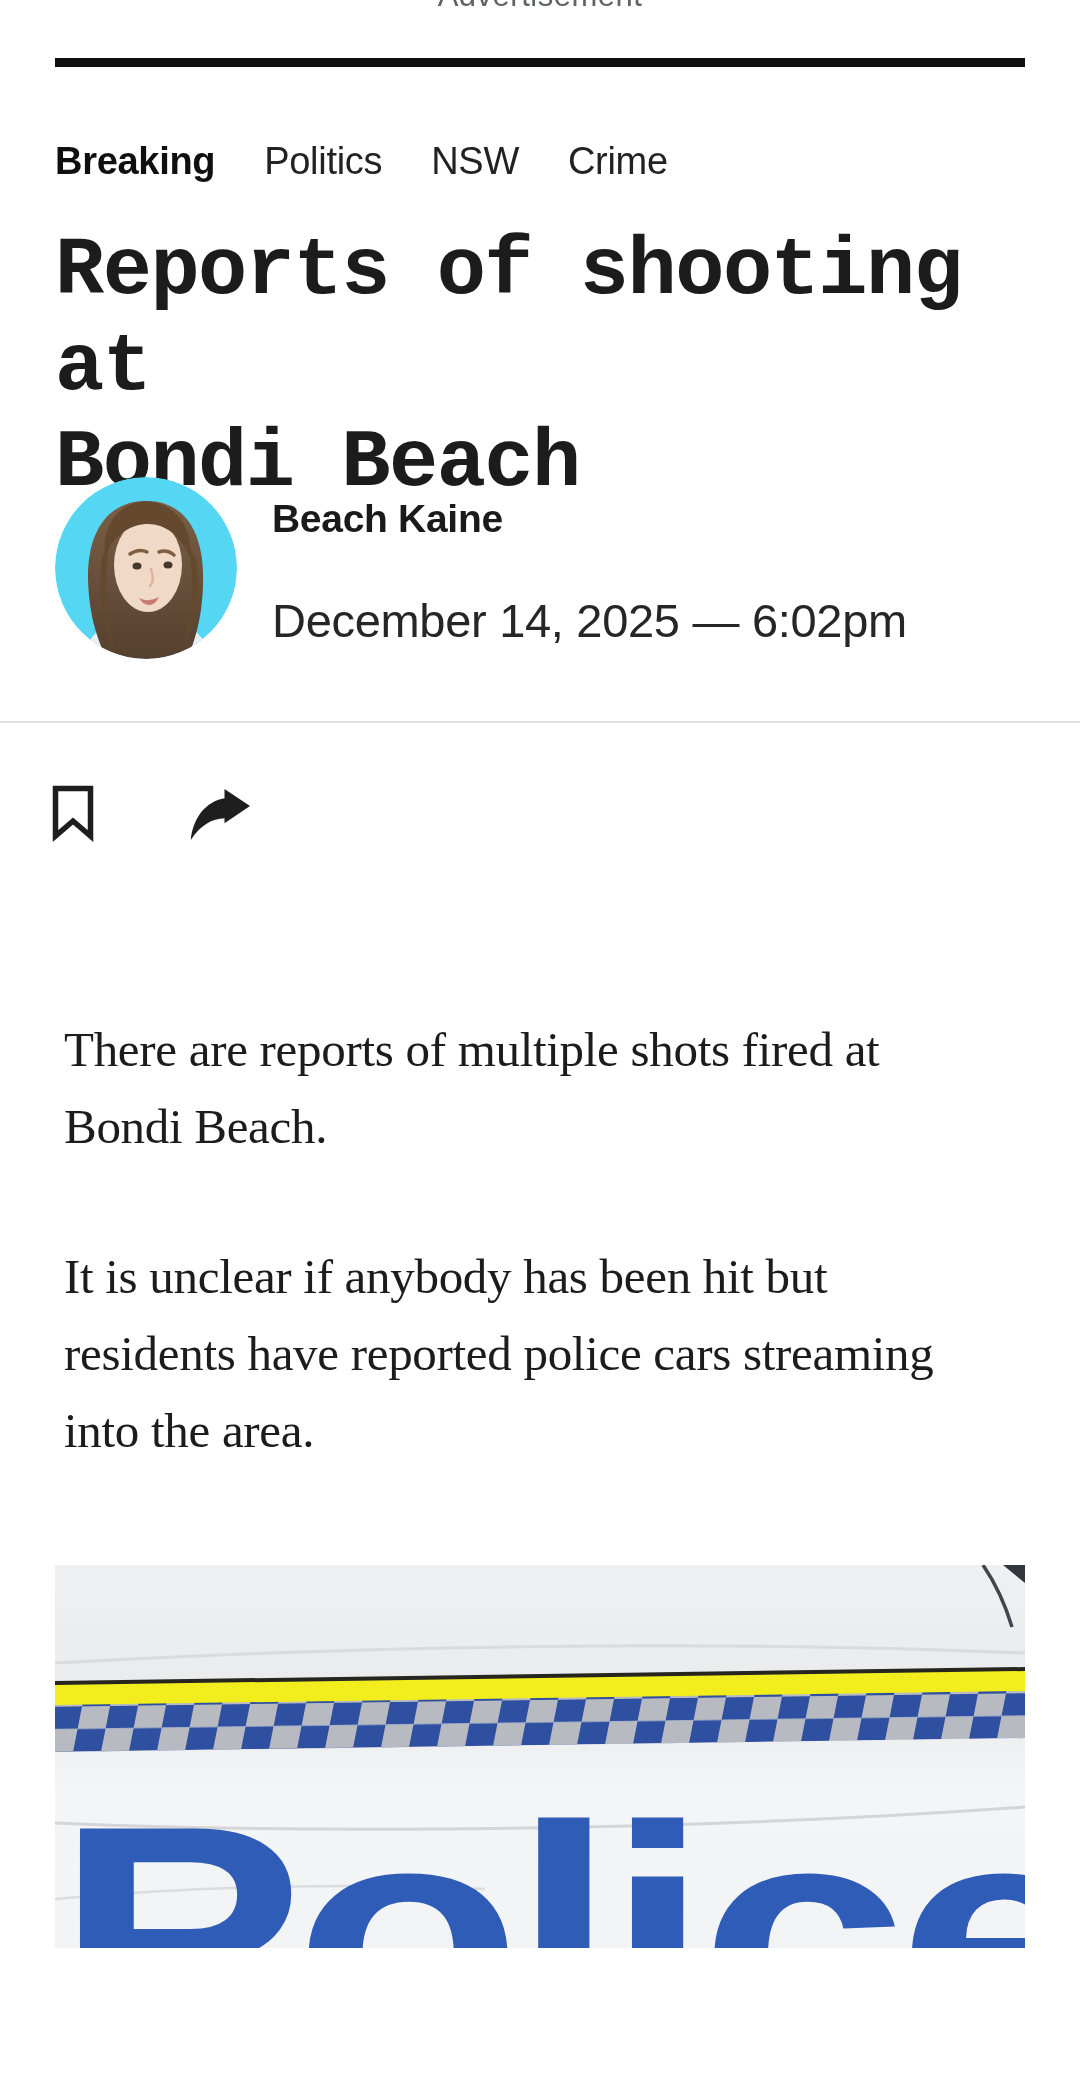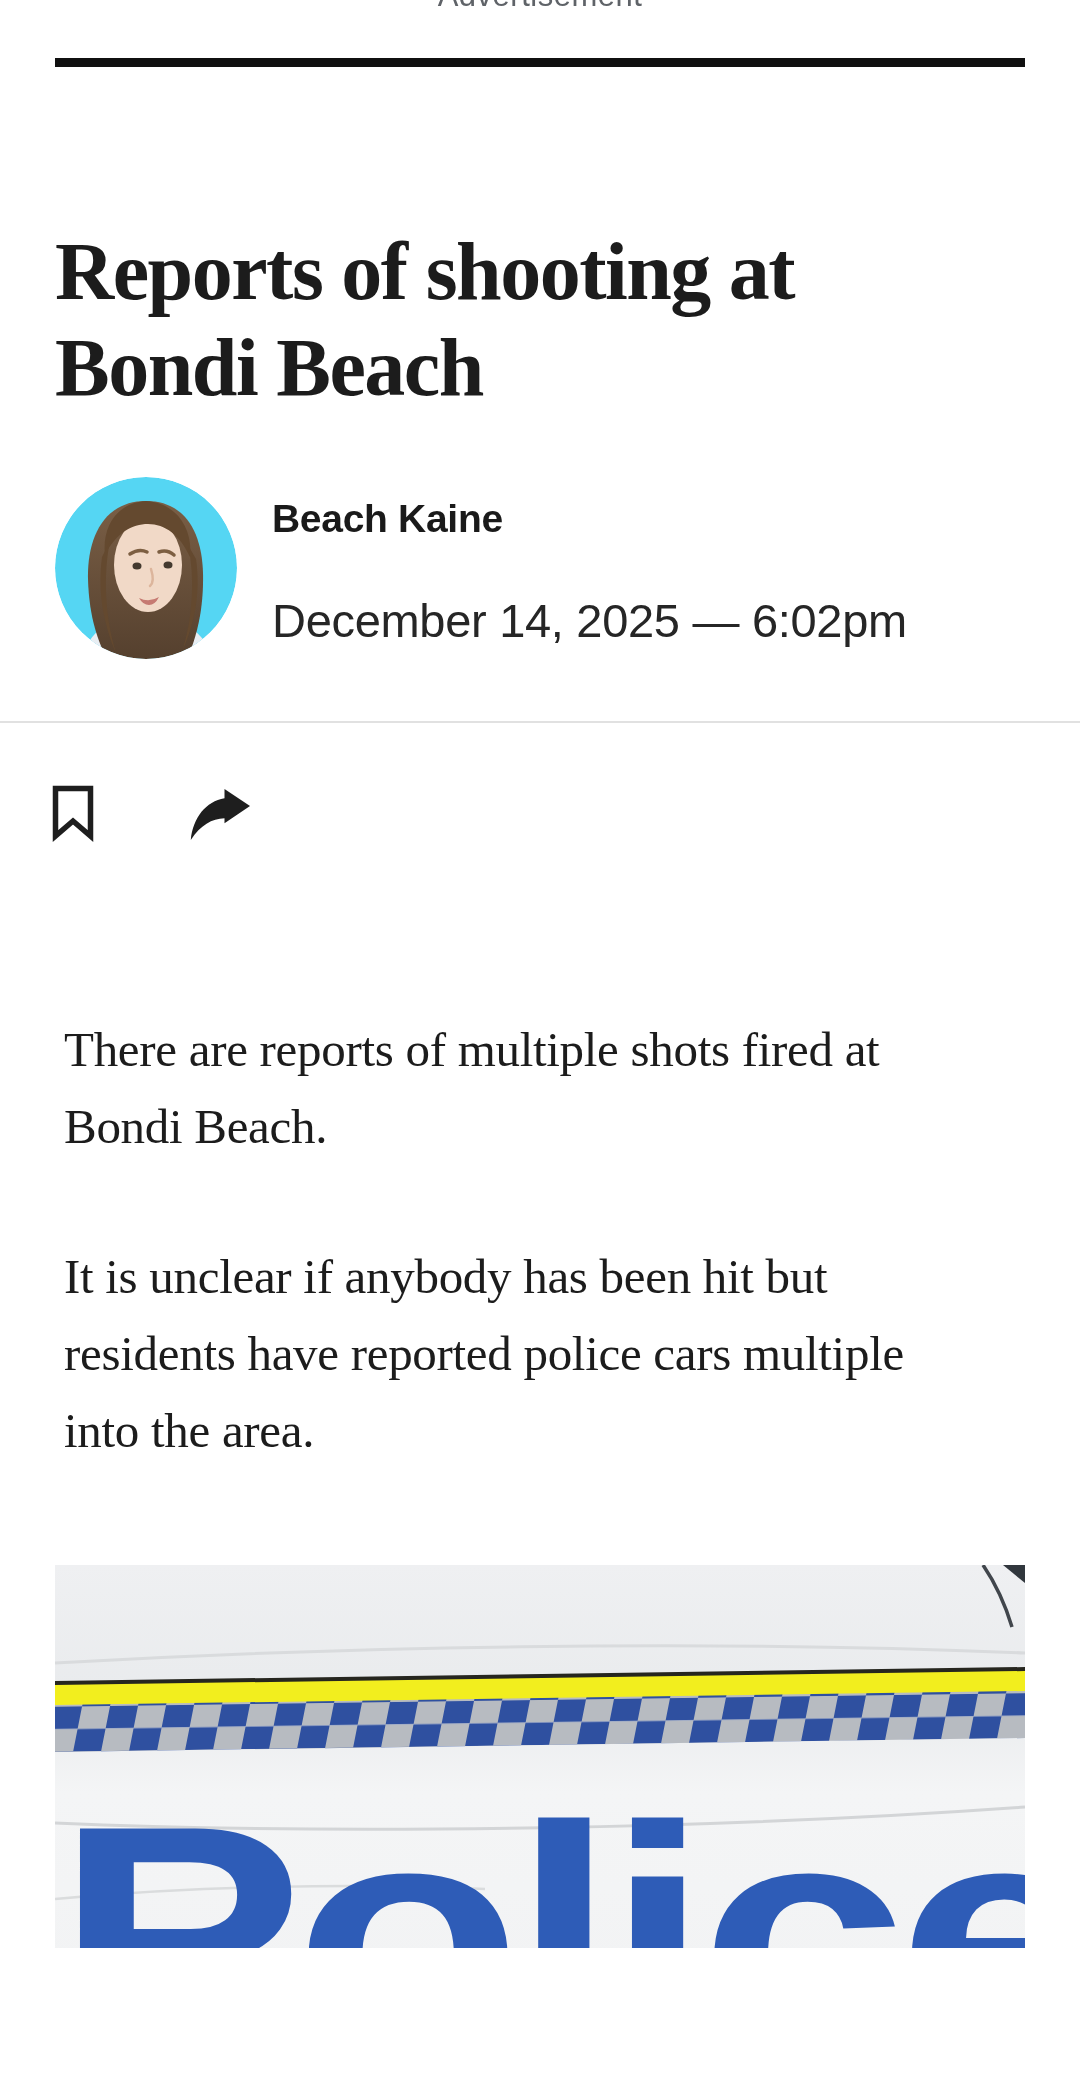--- a/index.html
+++ b/index.html
@@ -17,21 +17,21 @@
   #top-rule{left:55px;top:58px;width:970px;height:9px;background:#101010;}
 
   
   #tags{left:55px;top:139px;display:flex;gap:49px;font-size:38px;line-height:44px;color:#222;}
   #tags .tag{letter-spacing:-.3px;}
   #tags .tag.primary{font-weight:700;color:#0f0f0f;}
 
   
   #headline{
     left:55px;top:224px;width:930px;
-    font-family:Liberation Serif, serif;font-weight:700;
+    font-family:Liberation Mono, monospace;font-weight:700;
     font-size:82px;line-height:96px;color:#1c1c1c;letter-spacing:-1.5px;
     white-space:pre-line;margin:0;
   }
 
   
   #avatar{left:55px;top:477px;width:182px;height:182px;border-radius:50%;overflow:hidden;}
   #author-name{left:272px;top:497px;font-size:39px;font-weight:700;color:#1a1a1a;letter-spacing:-.3px;}
   #pub-date{left:272px;top:593px;font-size:47px;color:#262626;letter-spacing:-.3px;}
 
   #meta-divider{left:0;top:721px;width:100%;height:2px;background:#e1e1e1;}
@@ -57,20 +57,26 @@
 </style>
 </head>
 <body>
 
 <div id="screen">
 
   <div id="ad-label" class="abs">Advertisement</div>
 
   <div id="top-rule" class="abs"></div>
 
+  <nav id="tags" class="abs">
+    <span class="tag primary">Breaking</span>
+    <span class="tag">Politics</span>
+    <span class="tag">NSW</span>
+    <span class="tag">Crime</span>
+  </nav>
 
   <h1 id="headline" class="abs">Reports of shooting at
 Bondi Beach</h1>
 
   <div id="avatar" class="abs">
     <svg width="182" height="182" viewBox="0 0 182 182">
       <defs>
         <clipPath id="avclip">
             <circle cx="91" cy="91" r="91"></circle>
           </clipPath>
@@ -109,21 +115,21 @@
   </button>
   <button id="share-btn" class="abs icon-btn">
     <svg width="62" height="54" viewBox="0 0 62 54">
       <path d="M60,17 L34.5,0 L34.5,9.3 C16,12.5 3,28.5 0.8,51 C10.5,36 22,29.5 34.5,29.2 L34.5,34.2 Z" fill="#1e1e1e"></path>
     </svg>
   </button>
 
   <p id="para-1" class="abs body-para">There are reports of multiple shots fired at
 Bondi Beach.</p>
   <p id="para-2" class="abs body-para">It is unclear if anybody has been hit but
-residents have reported police cars multiple
+residents have reported police cars streaming
 into the area.</p>
 
   <div id="article-photo" class="abs">
     <svg width="970" height="415" viewBox="0 0 970 415">
       <defs>
         <linearGradient id="carBg" x1="0" y1="0" x2="0" y2="1">
           <stop offset="0" stop-color="#eff0f2"></stop>
           <stop offset="0.32" stop-color="#e9ebed"></stop>
           <stop offset="0.55" stop-color="#f4f5f6"></stop>
           <stop offset="1" stop-color="#f2f3f4"></stop>

